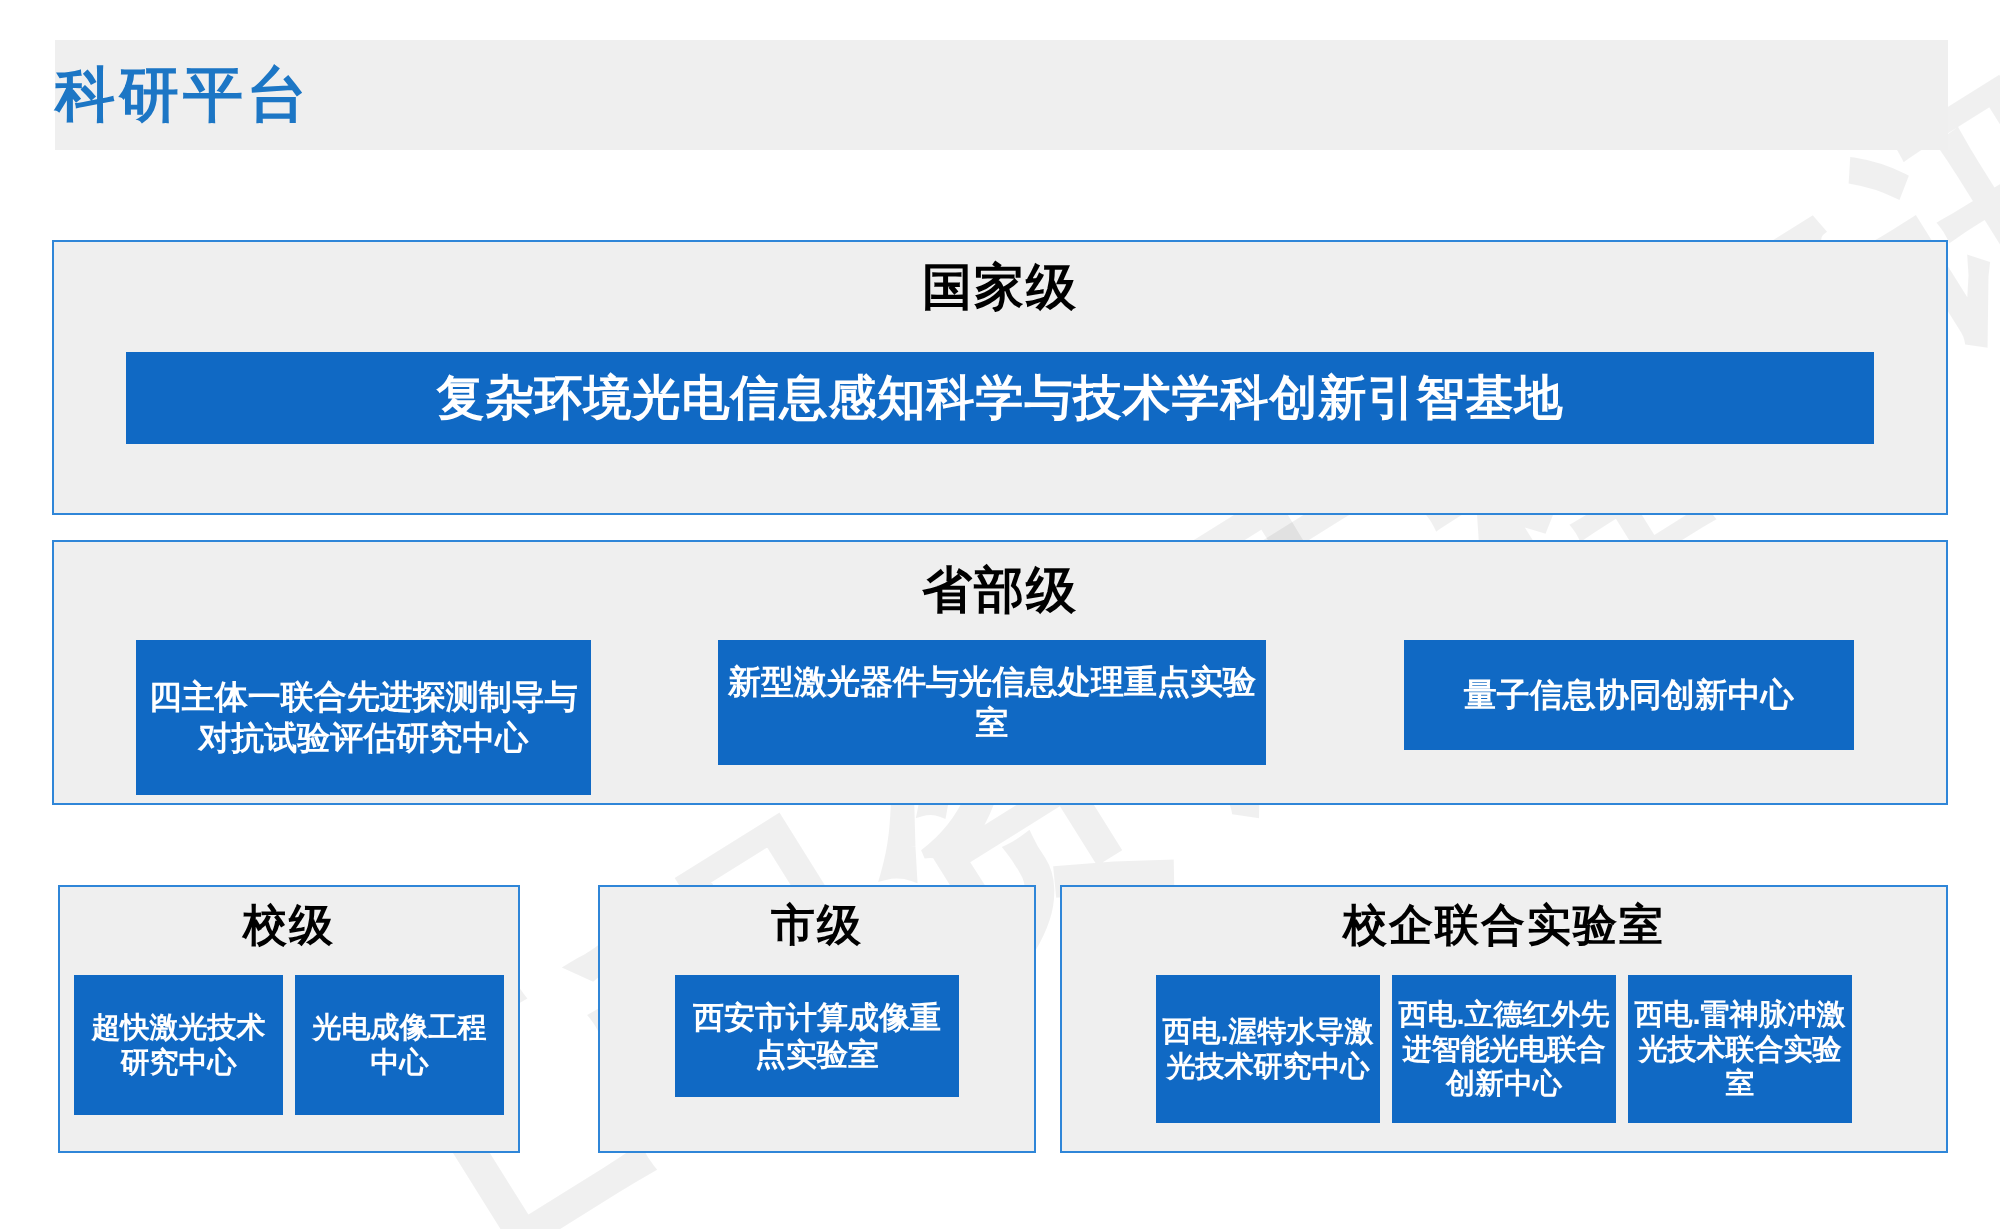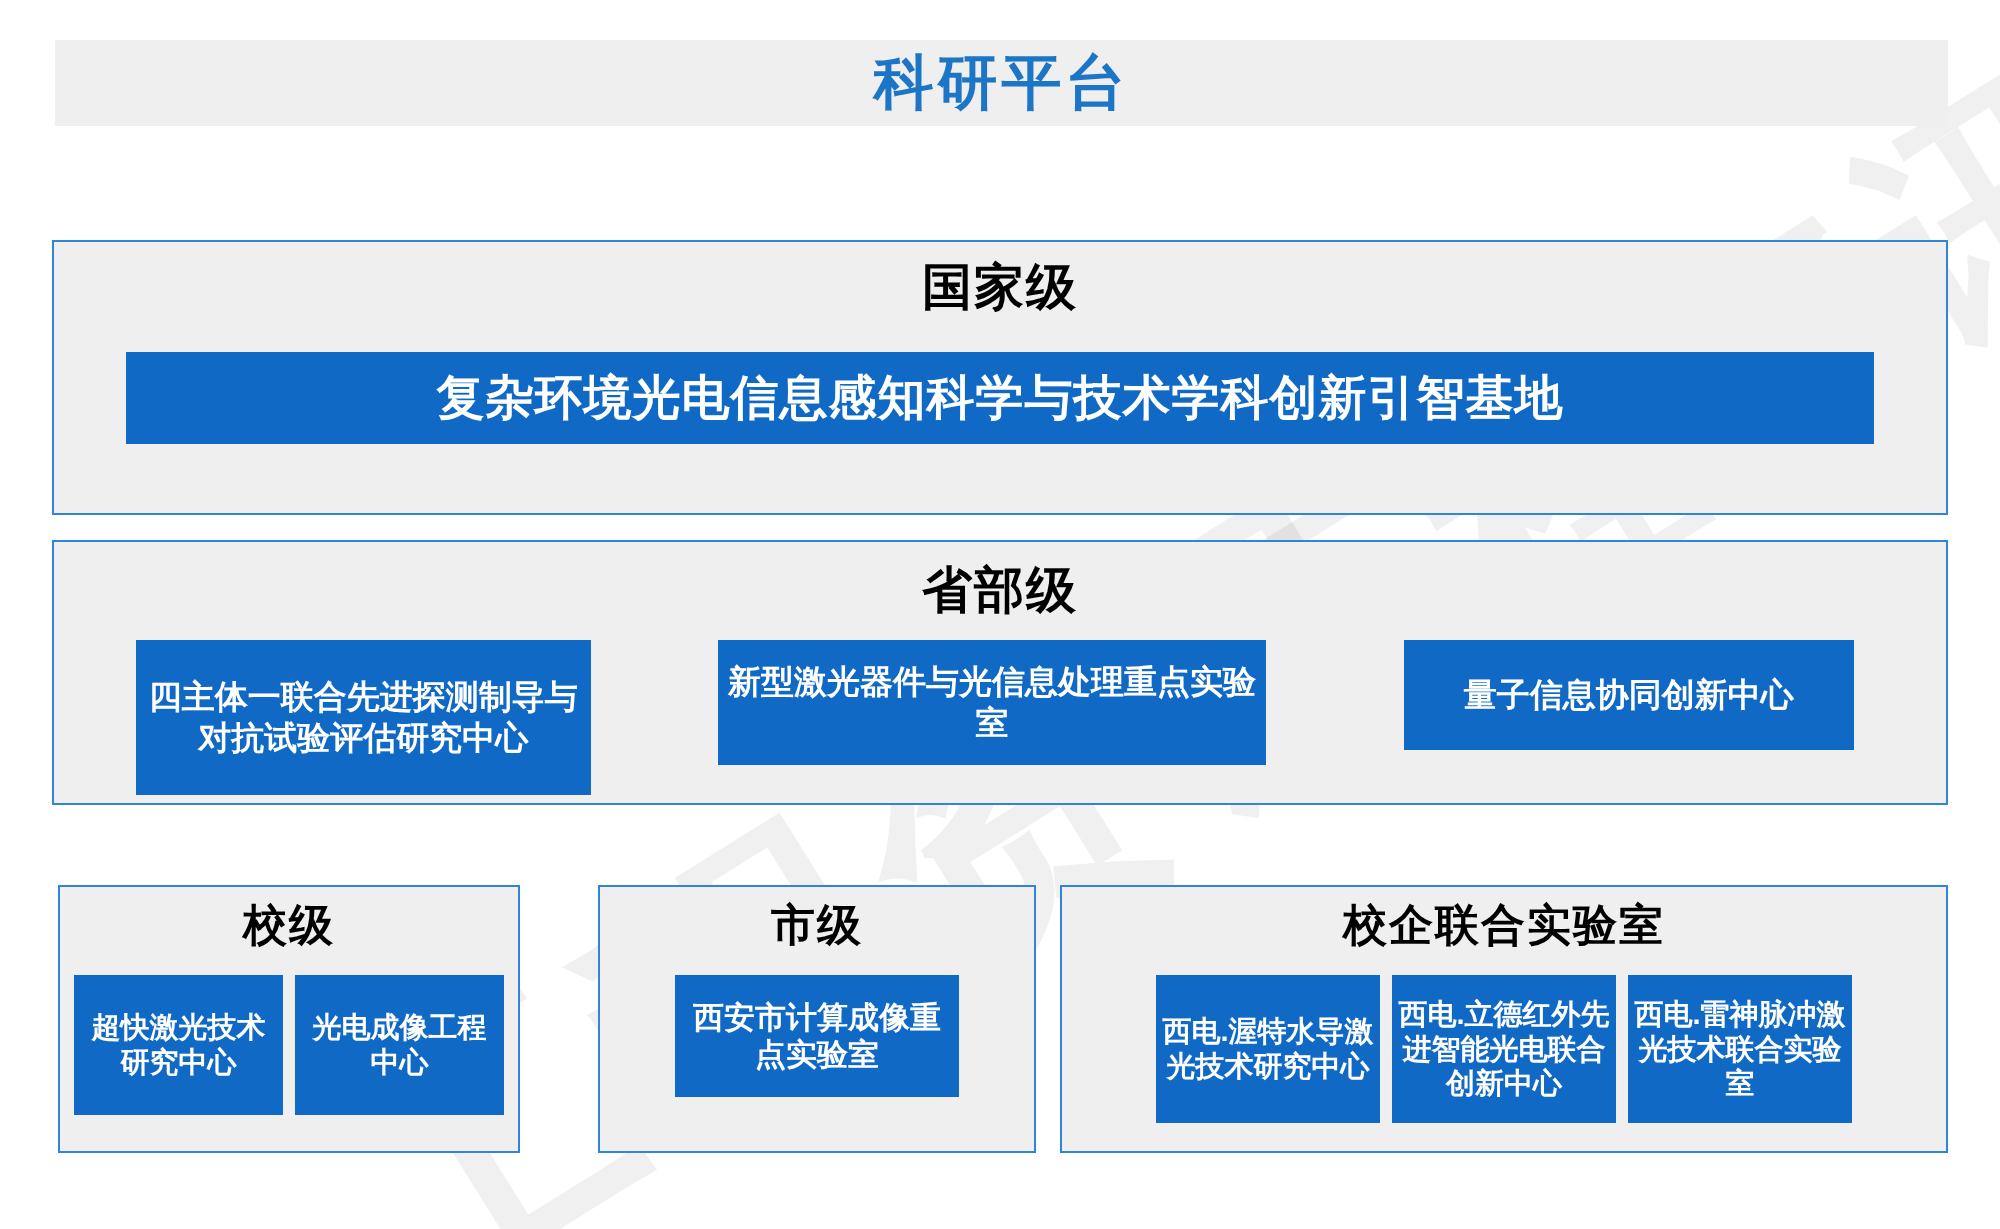--- a/index.html
+++ b/index.html
@@ -44,25 +44,24 @@
     height: 1229px;
     box-sizing: border-box;
   }
 
   
   #title-banner {
     position: absolute;
     left: 55px;
     top: 40px;
     width: 1893px;
-    height: 86px;
+    height: 110px;
     background: #efefef;
     display: flex;
     align-items: center;
-    justify-content: center;
   }
   #page-title {
     font-size: 60px;
     font-weight: bold;
     color: #1c76c5;
     letter-spacing: 4px;
     line-height: 1;
   }
 
   

